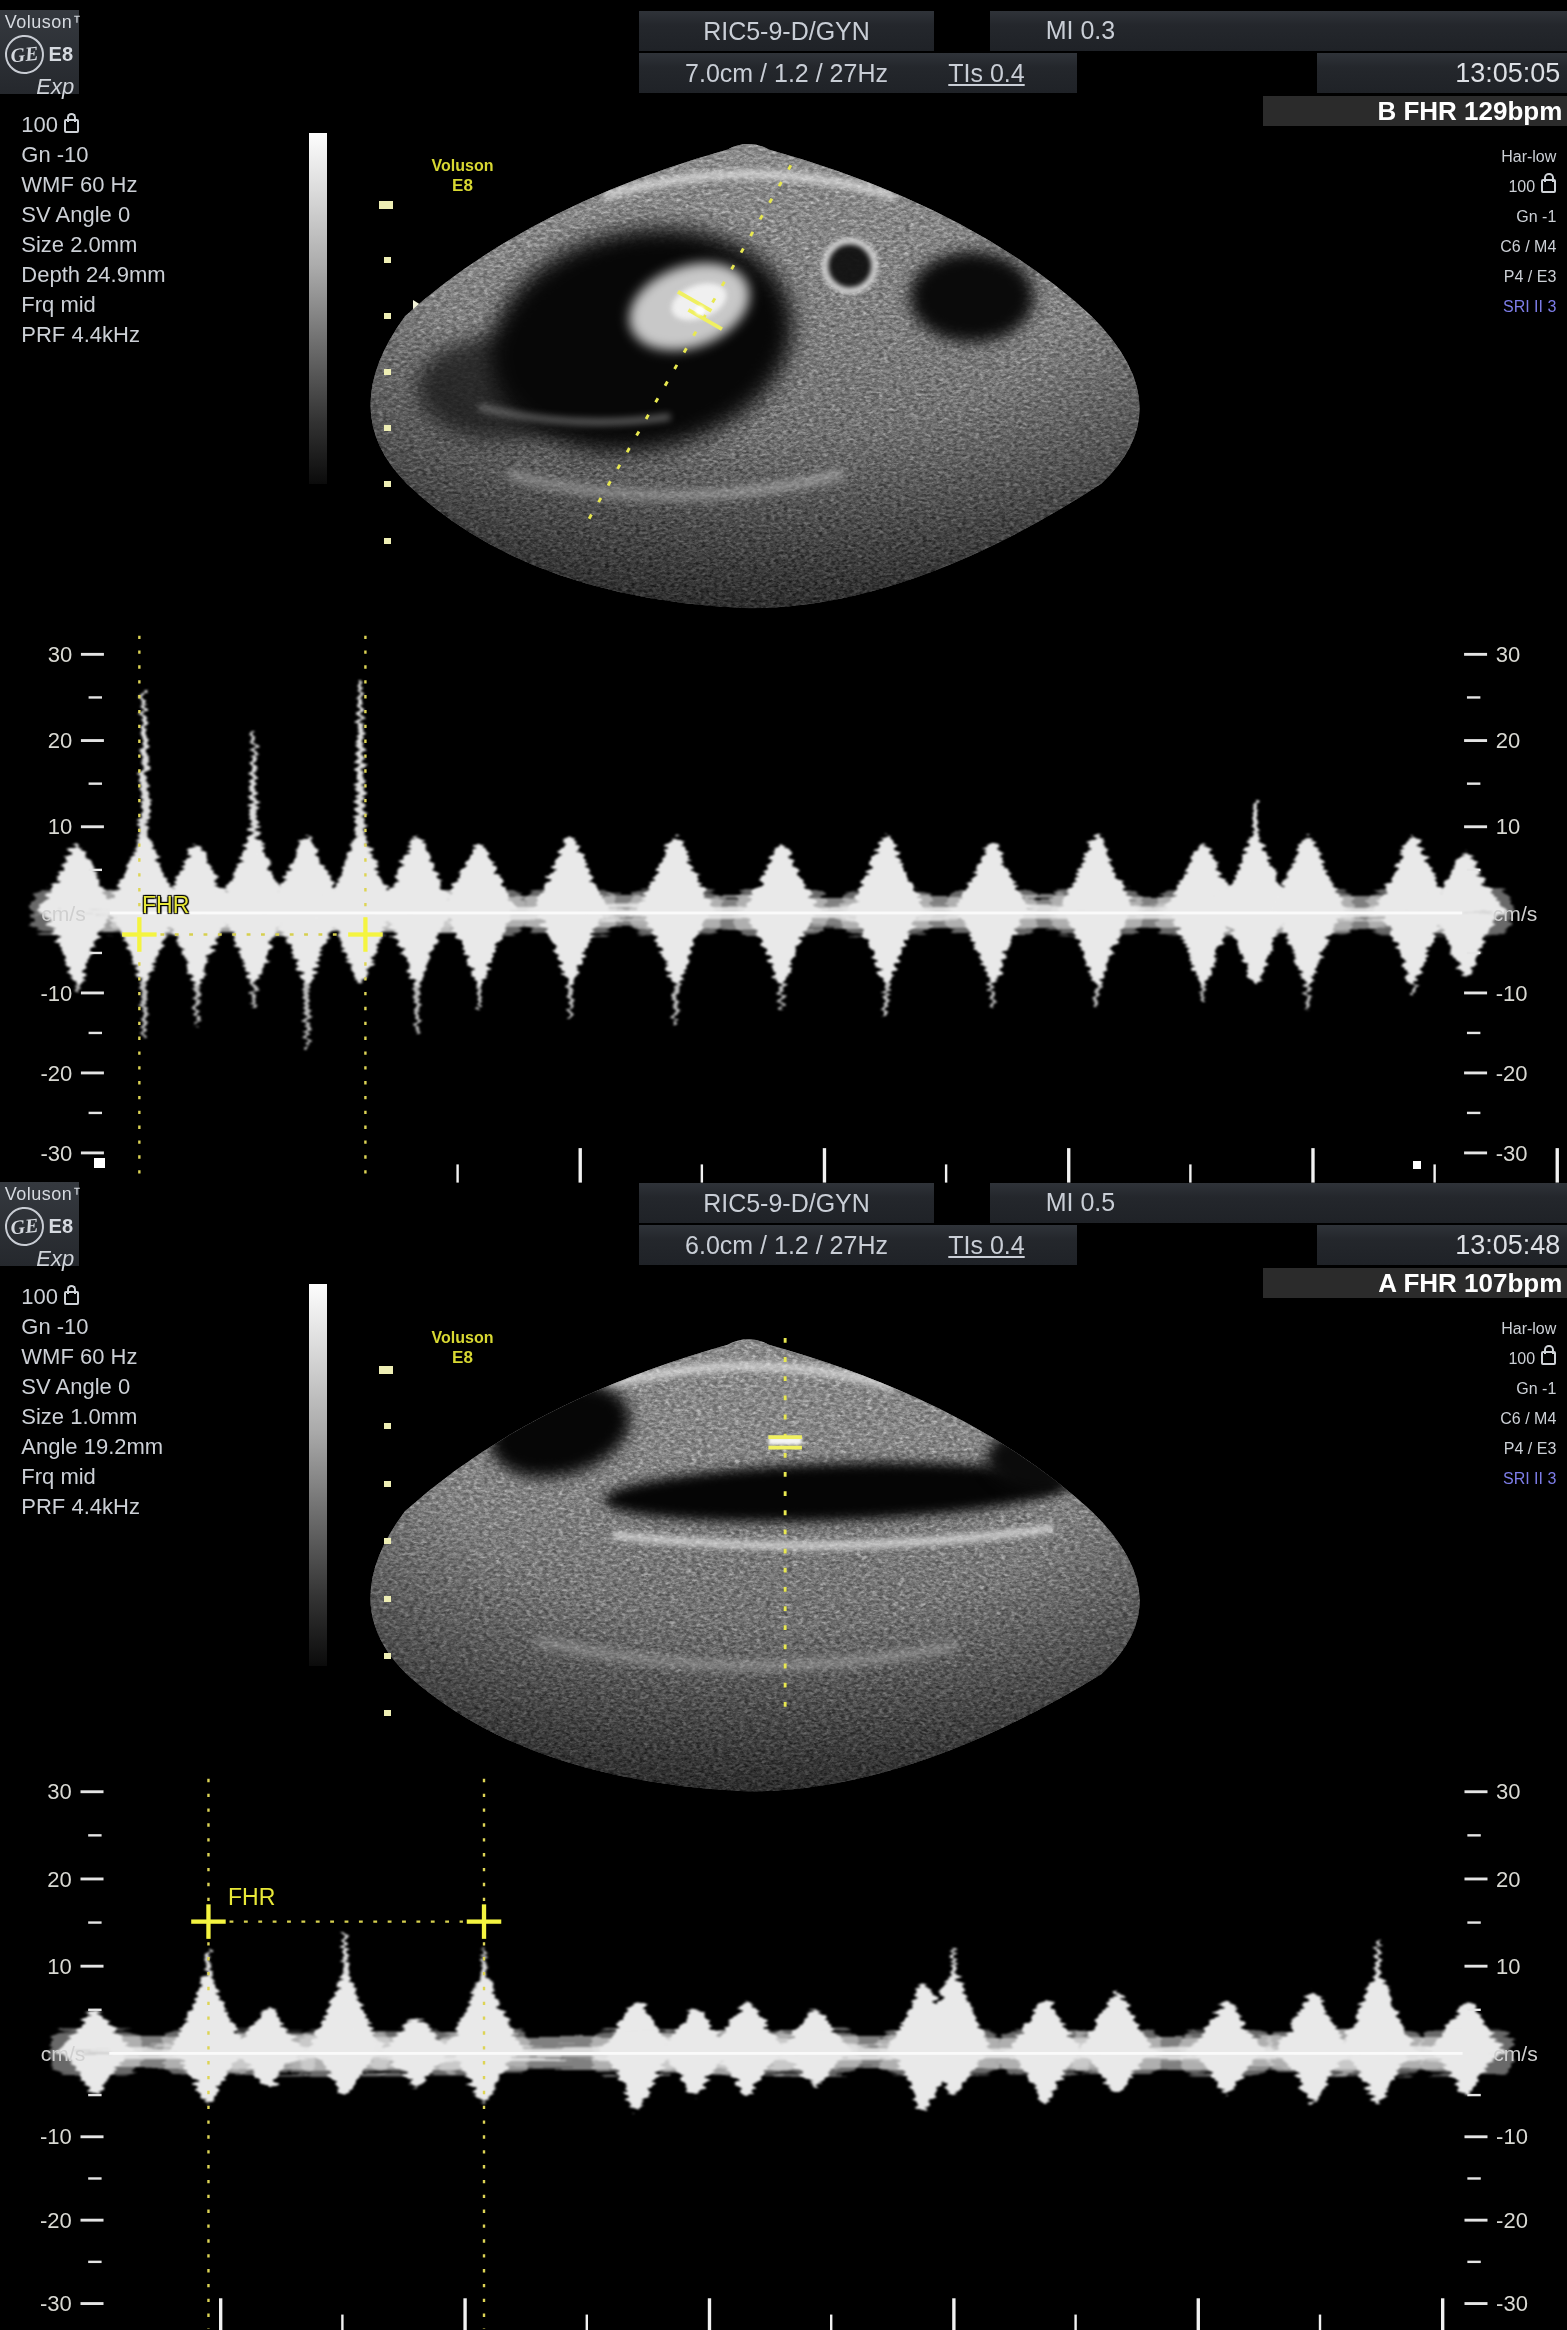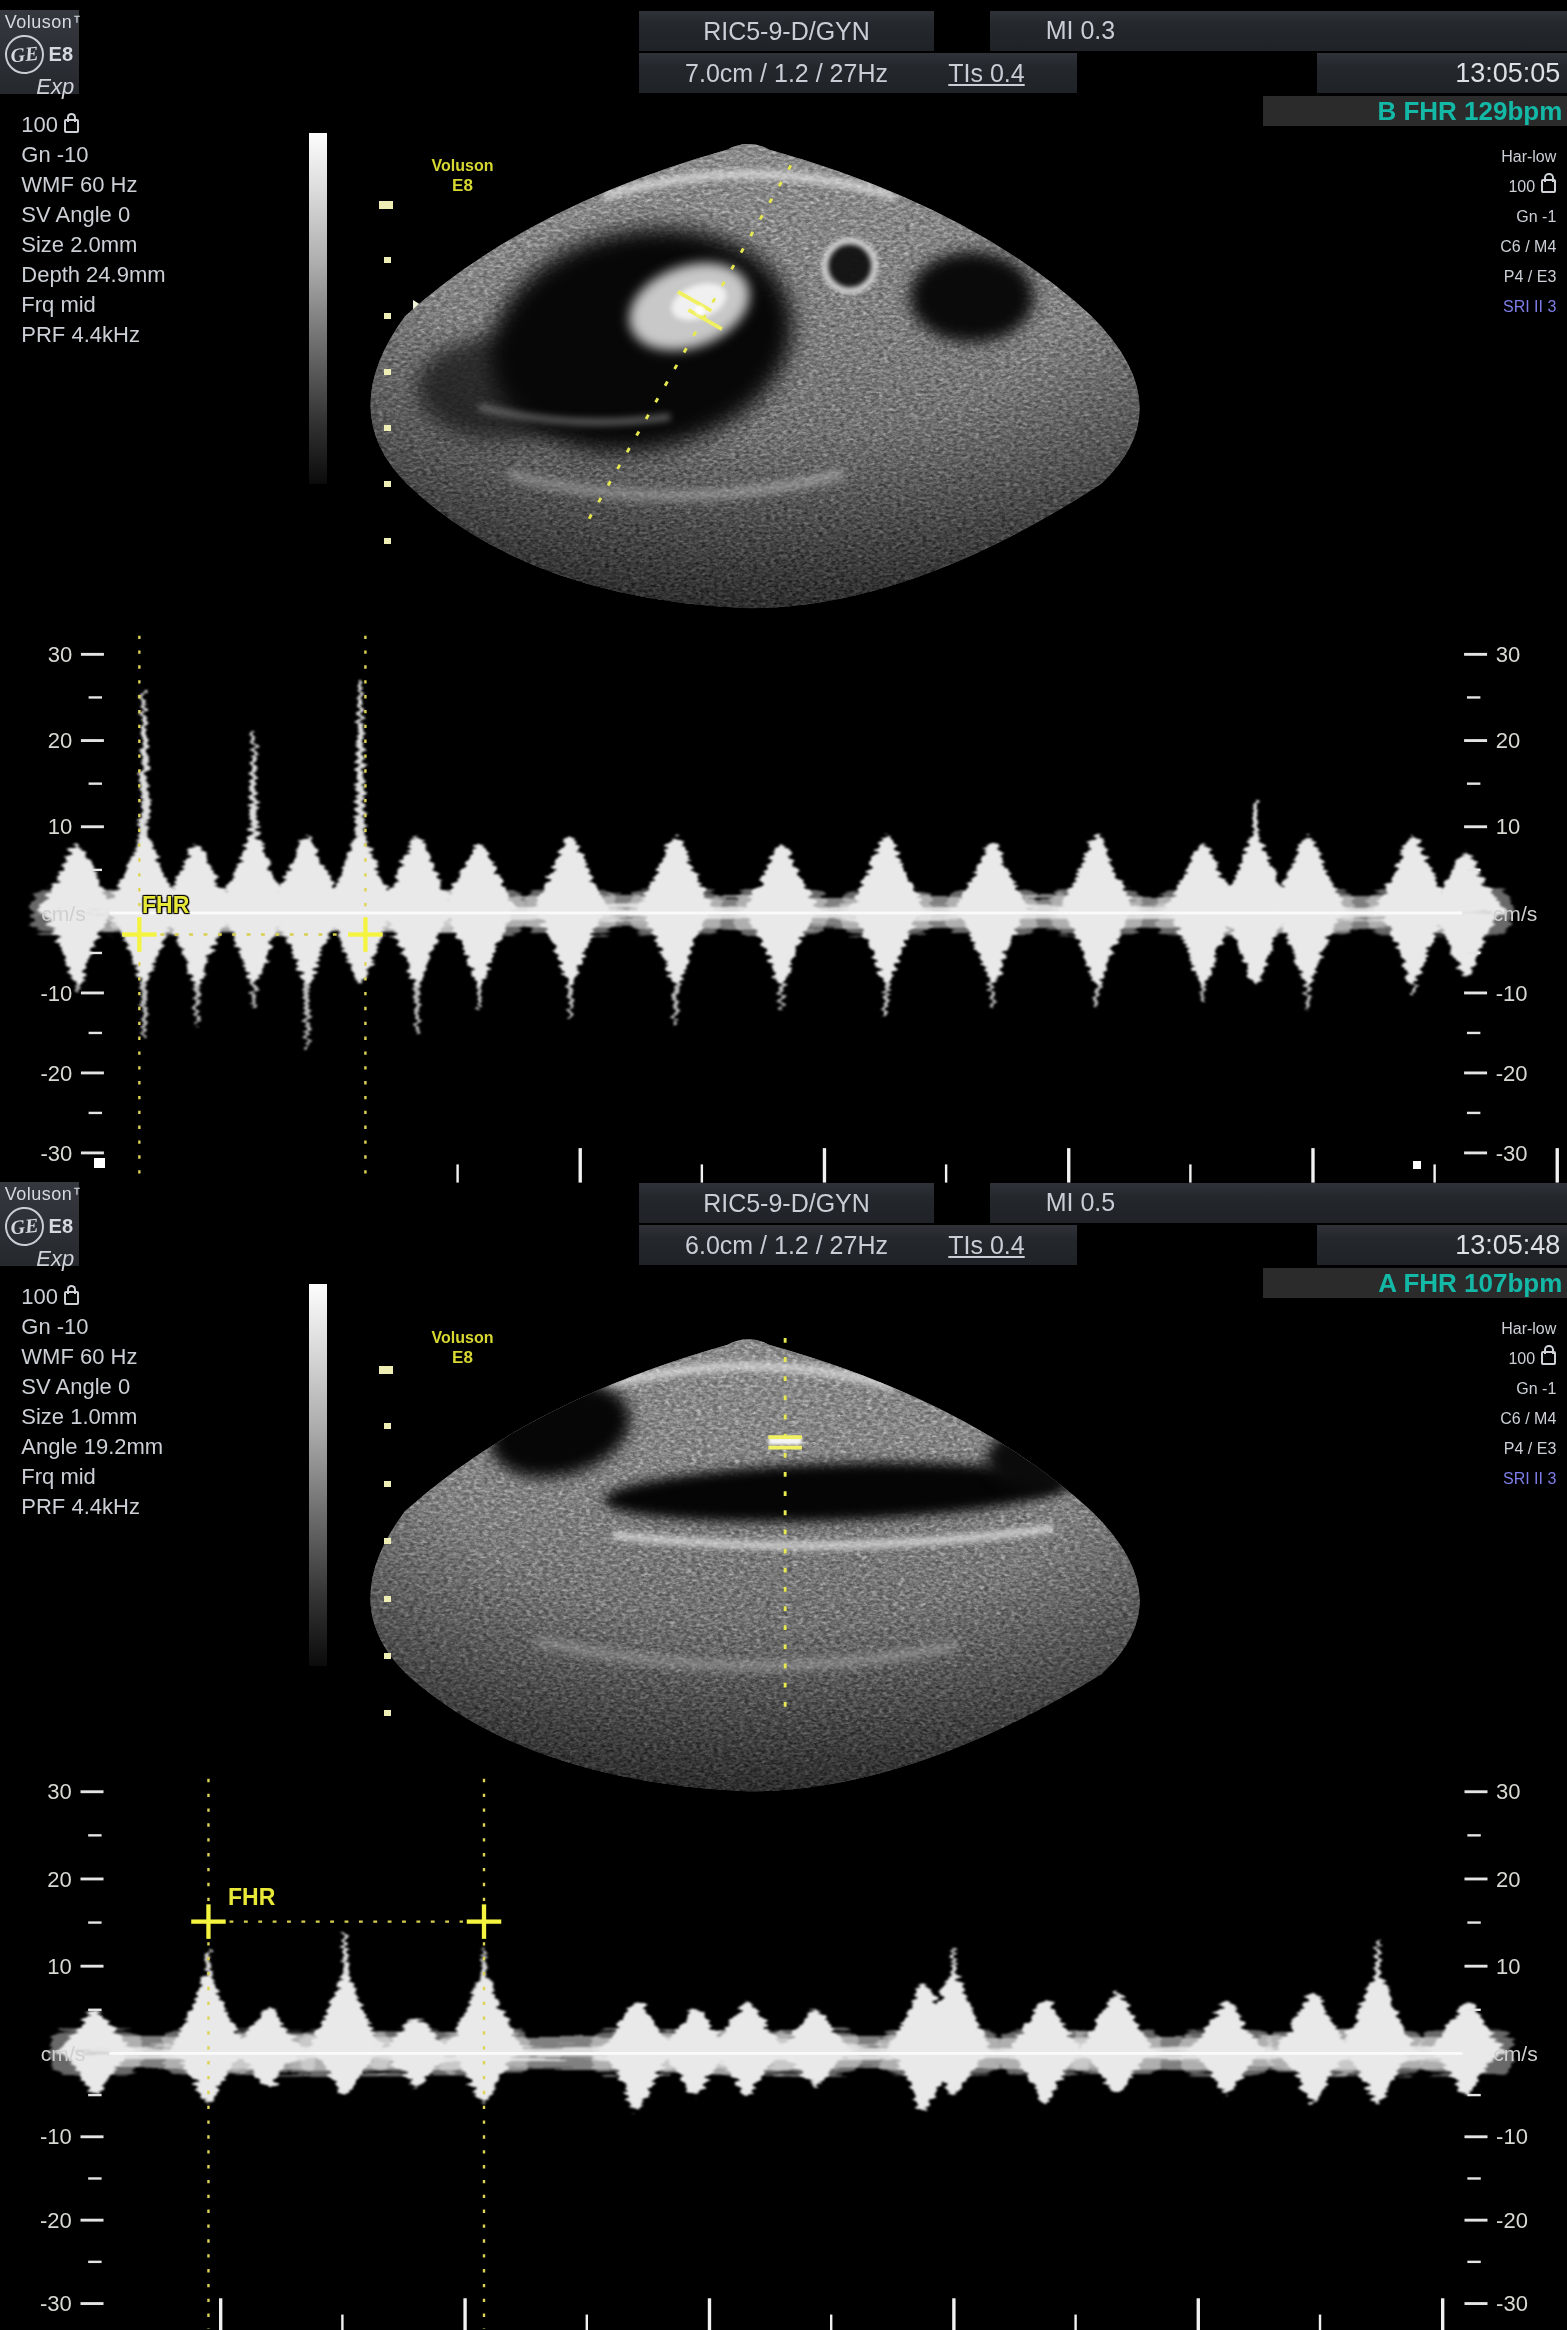--- a/index.html
+++ b/index.html
@@ -29,21 +29,21 @@
   .geom{left:639px;top:53px;width:295px;}
   .tis{left:896px;top:53px;width:181px;text-decoration:underline;}
   .time{left:1317px;top:53px;width:250px;justify-content:flex-end;
     padding-right:6.7px;box-sizing:border-box;font-size:27px;color:#dde0e5;}
   .redact{position:absolute;background:#000;}
   .r1{left:80px;top:10.5px;width:427px;height:40px;}
   .r2{left:137px;top:53px;width:503px;height:40px;}
   .rbox{left:1123px;top:53px;width:188px;height:40px;}
 
   .banner{position:absolute;left:1263px;top:96px;width:305px;height:30px;background:#2b2b2b;
-    color:#14b8a6;font-weight:bold;font-size:26px;display:flex;align-items:center;
+    color:#ffffff;font-weight:bold;font-size:26px;display:flex;align-items:center;
     justify-content:flex-end;padding-right:5.7px;box-sizing:border-box;}
 
   
   ul{list-style:none;margin:6px;padding:0;}
   .params{position:absolute;left:15.3px;top:104px;font-size:22px;line-height:30px;color:#ccd0d6;}
   .rparams{position:absolute;right:5.7px;top:136px;width:335px;text-align:right;
     font-size:16px;line-height:30px;color:#ccd0d6;}
   .blue{color:#7d7de8;}
   .lock{display:inline-block;width:11.5px;height:9.6px;border:2.4px solid #cfd3d8;border-radius:1.9px;
     position:relative;margin-left:5.7px;top:1px;}
@@ -63,21 +63,21 @@
   .imglabel{position:absolute;left:422px;top:157px;width:81px;text-align:center;color:#d8d832;}
   .wl1{font-size:16px;font-weight:bold;}
   .wl2{font-size:17px;font-weight:bold;margin-top:1px;}
   .fan{position:absolute;}
   .p0 .fan{left:335px;top:139px;width:862px;height:474px;}
   .p1 .fan{left:335px;top:162px;width:862px;height:460px;}
   .spec{position:absolute;left:0;}
   .p0 .spec{top:628px;width:1568px;height:557px;}
   .p1 .spec{top:599px;width:1568px;height:560px;}
   svg text{font-family:"Liberation Sans",sans-serif;}
-  .fhrlabel{position:absolute;font-size:23px;font-weight:bold;color:#e8e838;
+  .fhrlabel{position:absolute;font-size:23px;font-weight:normal;color:#e8e838;
     text-shadow:1.4px 1.4px 1px #000,-1px -1px 1px #000,1px -1px 1px #000,-1px 1px 1px #000;}
   .p0 .fhrlabel{left:142px;top:892px;}
   .p1 .fhrlabel{left:228px;top:712px;}
   .sq{position:absolute;background:#fff;}
   .sq1{left:94px;top:1158px;width:10.5px;height:9.6px;}
   .sq2{left:1413px;top:1161px;width:7.7px;height:7.7px;}
   .cdot{position:absolute;left:16.3px;top:19.6px;width:6.7px;height:5.7px;background:#e8e8e8;}
 </style>
 </head>
 <body>

